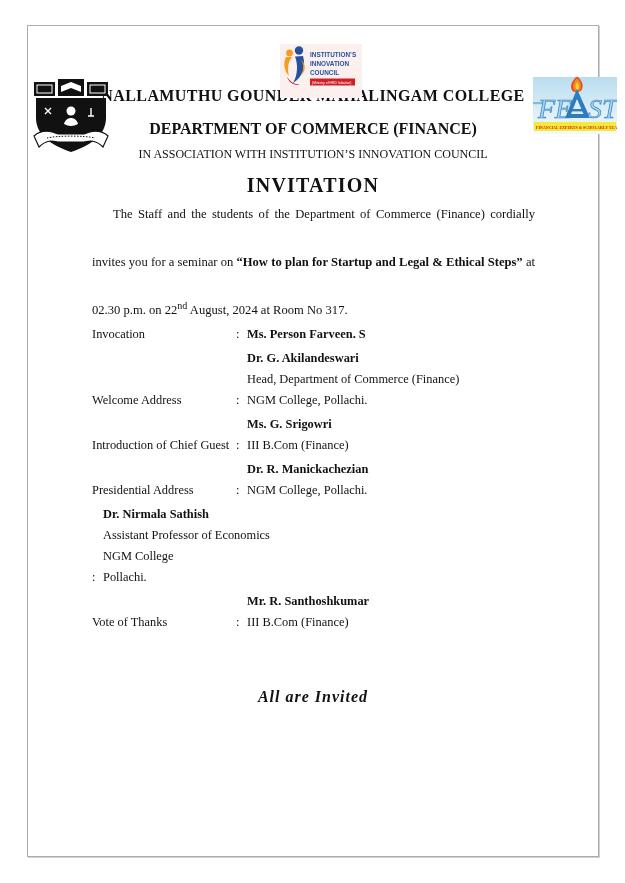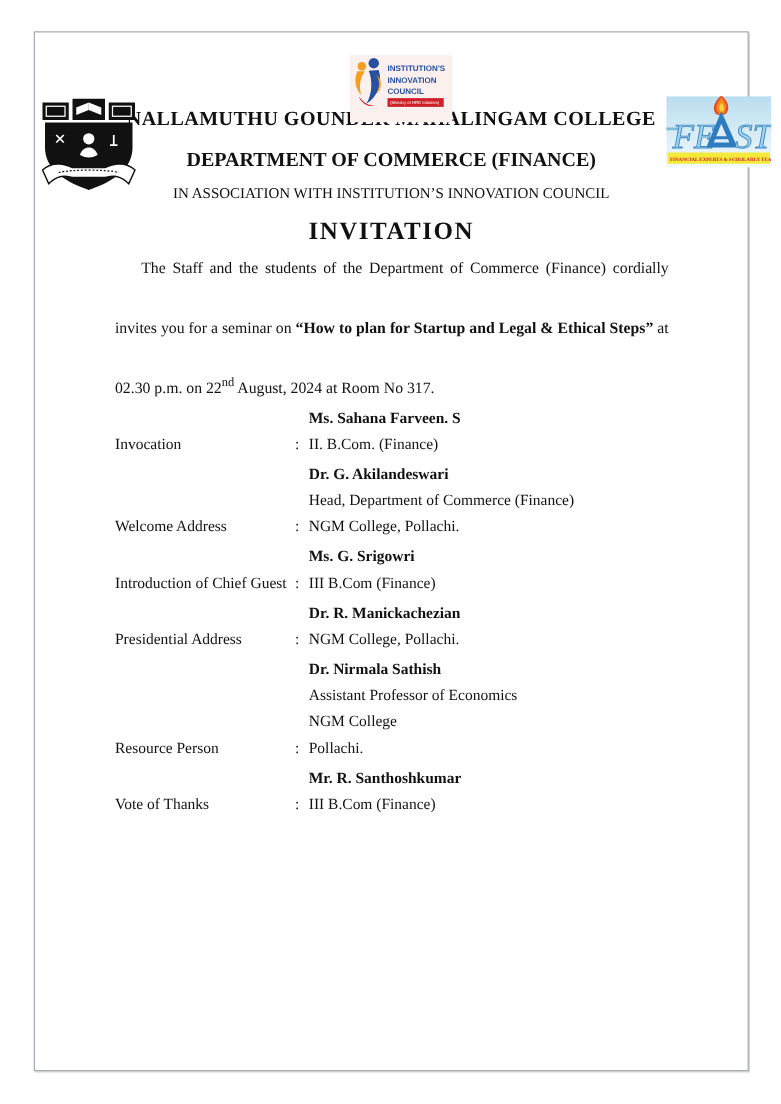--- a/index.html
+++ b/index.html
@@ -120,22 +120,21 @@
         <span>02.30 p.m. on 22</span><sup>nd</sup><span> August, 2024 at Room No 317.</span>
       </div>
     </div>
 
     <div class="agenda">
 
       <div class="agenda-item">
         <div class="a-label">Invocation</div>
         <div class="a-colon">:</div>
         <div class="a-lines">
-          <div class="a-name">Ms. Sahana Farveen. S</div>
-          <div>II. B.Com. (Finance)</div>
+          <div class="a-name">Ms. Person Farveen. S</div>
         </div>
       </div>
 
       <div class="agenda-item">
         <div class="a-label">Welcome Address</div>
         <div class="a-colon">:</div>
         <div class="a-lines">
           <div class="a-name">Dr. G. Akilandeswari</div>
           <div>Head, Department of Commerce (Finance)</div>
           <div>NGM College, Pollachi.</div>
@@ -154,36 +153,36 @@
       <div class="agenda-item">
         <div class="a-label">Presidential Address</div>
         <div class="a-colon">:</div>
         <div class="a-lines">
           <div class="a-name">Dr. R. Manickachezian</div>
           <div>NGM College, Pollachi.</div>
         </div>
       </div>
 
       <div class="agenda-item">
-        <div class="a-label">Resource Person</div>
         <div class="a-colon">:</div>
         <div class="a-lines">
           <div class="a-name">Dr. Nirmala Sathish</div>
           <div>Assistant Professor of Economics</div>
           <div>NGM College</div>
           <div>Pollachi.</div>
         </div>
       </div>
 
       <div class="agenda-item">
         <div class="a-label">Vote of Thanks</div>
         <div class="a-colon">:</div>
         <div class="a-lines">
           <div class="a-name">Mr. R. Santhoshkumar</div>
           <div>III B.Com (Finance)</div>
         </div>
       </div>
 
     </div>
 
+    <div class="footer-note">All are Invited</div>
 
   </div>
 </div>
 
 </body></html>

